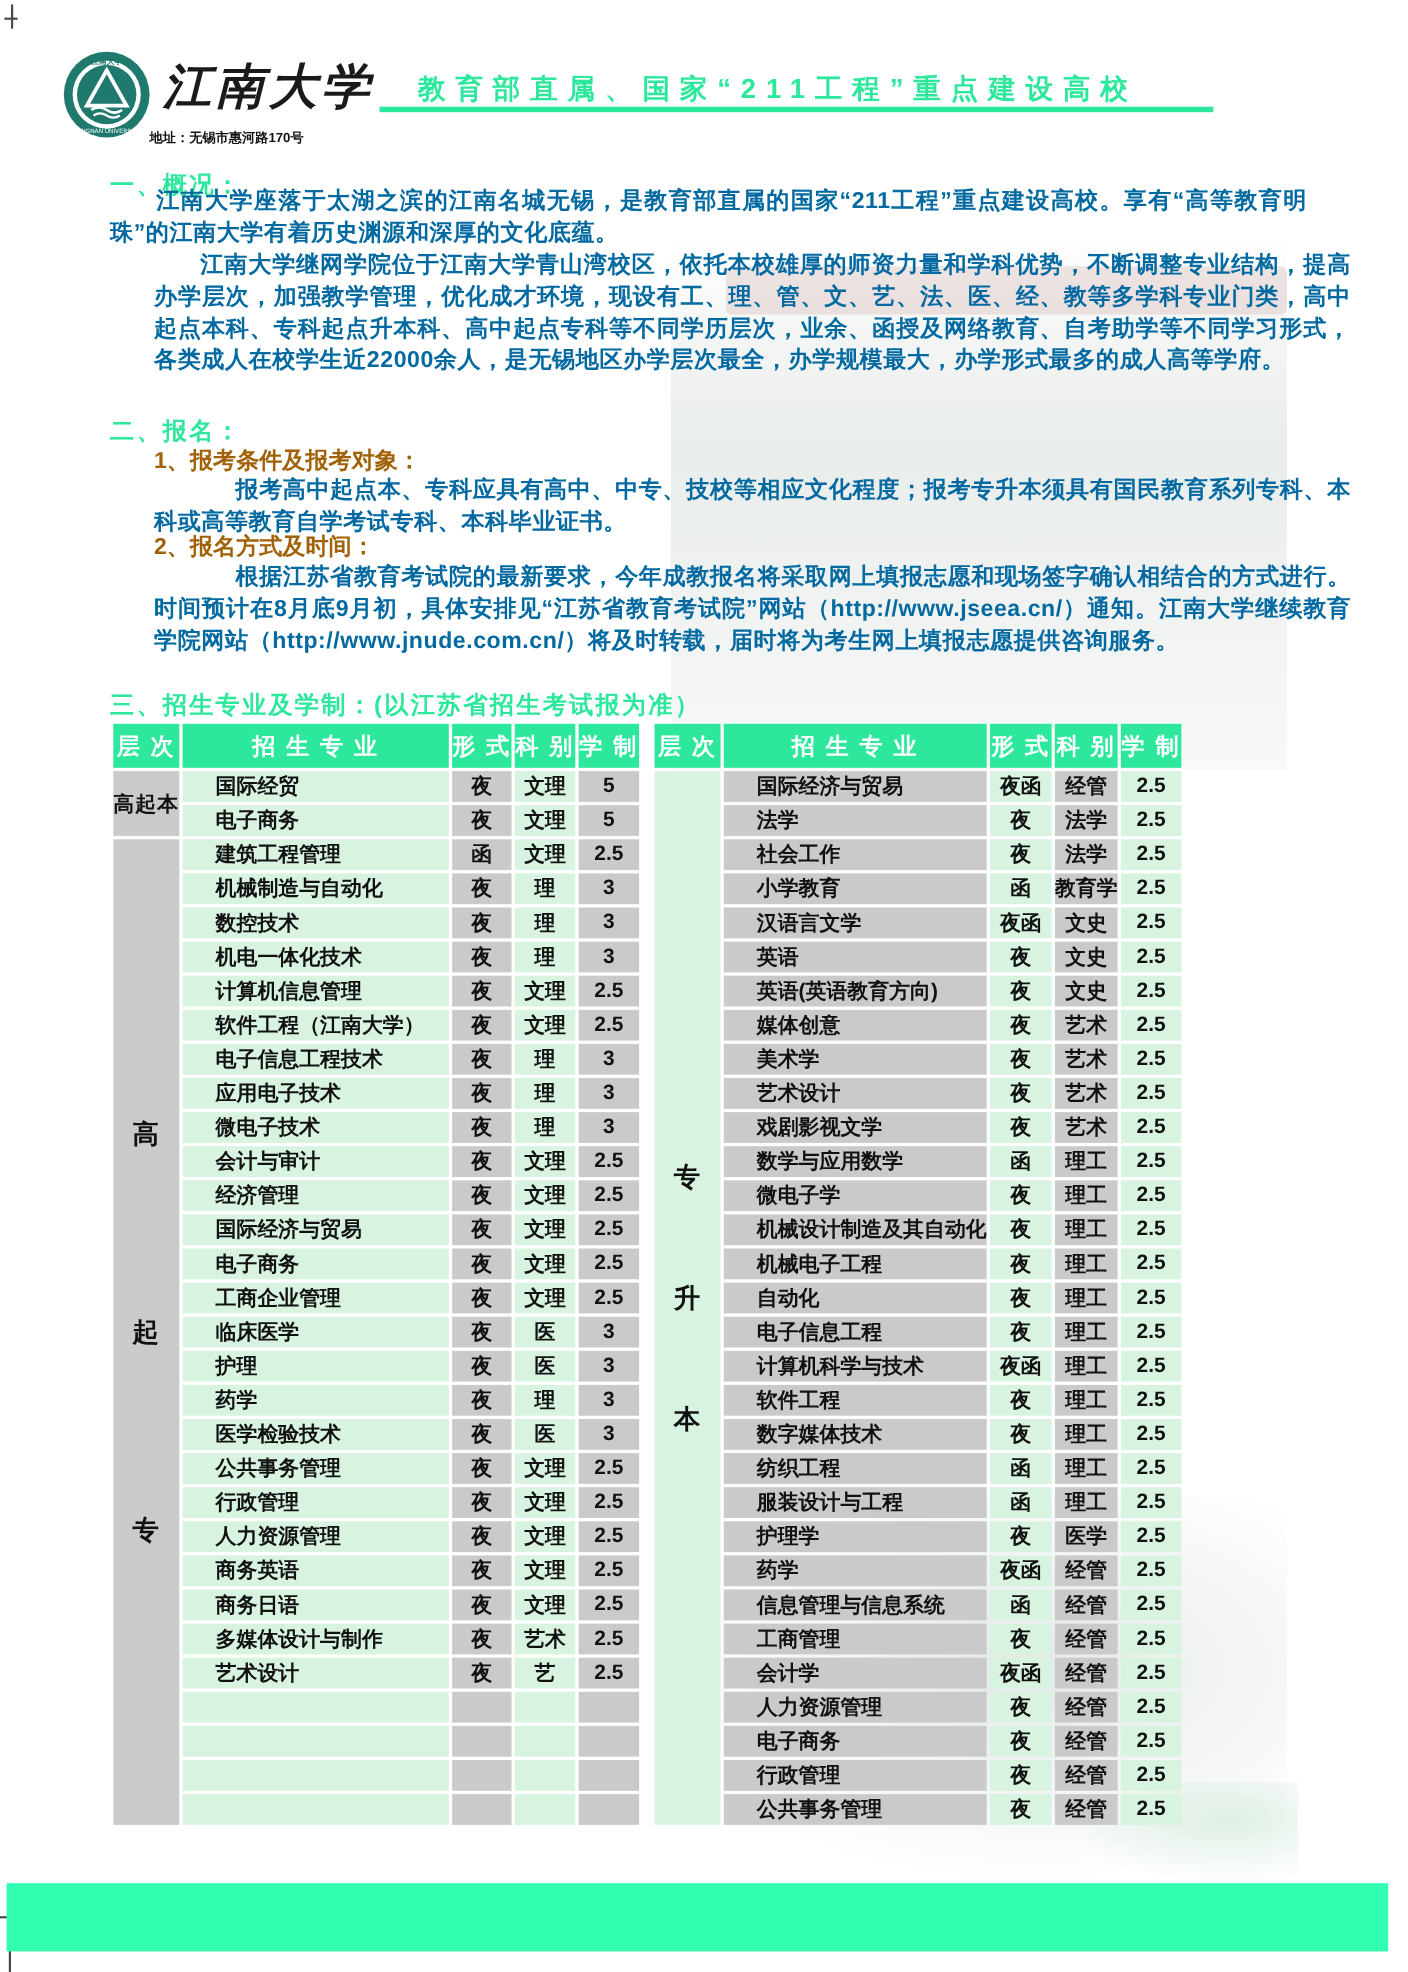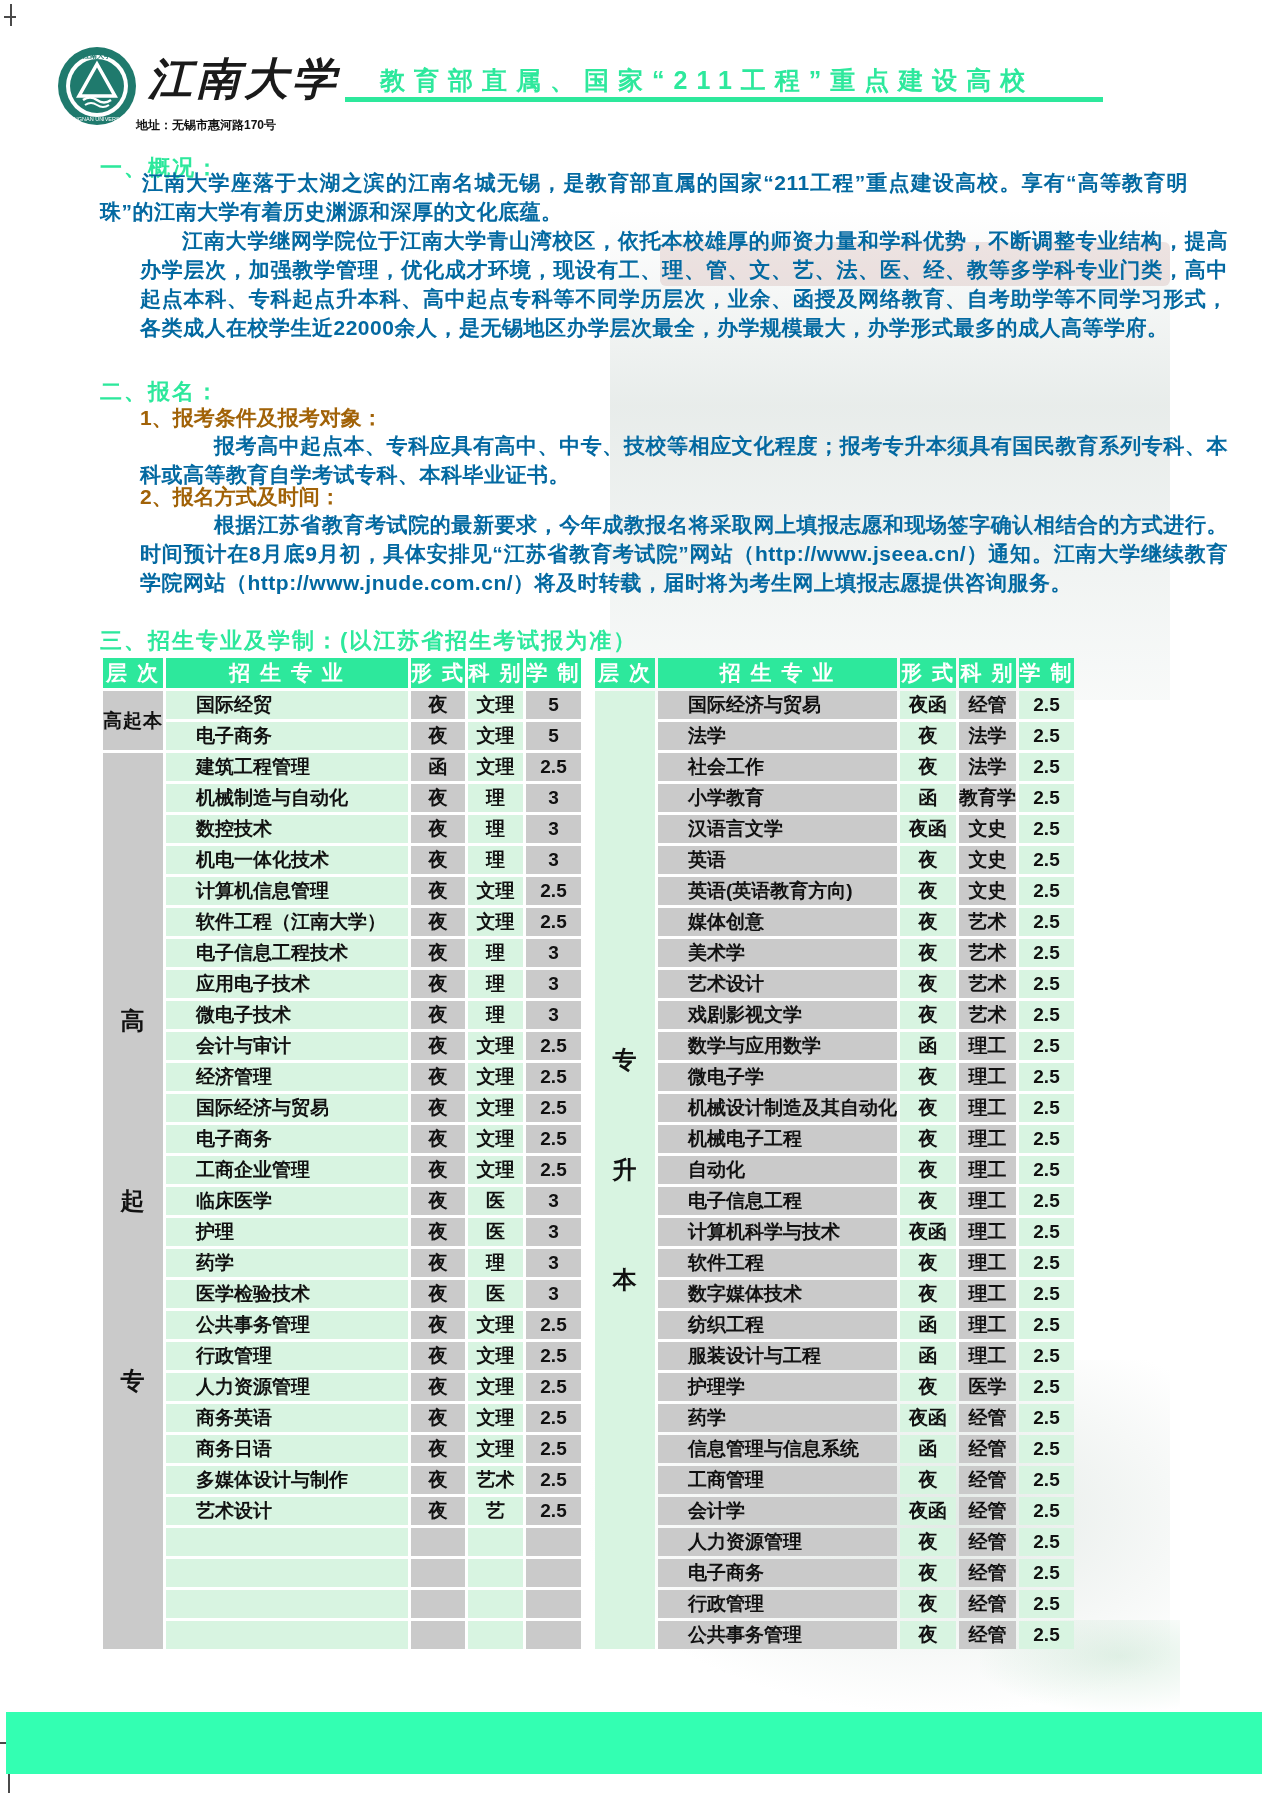--- a/index.html
+++ b/index.html
@@ -43,21 +43,21 @@
   .para{position:absolute;left:100px;width:1088px;font-size:21px;font-weight:700;color:#0369a1;
     line-height:29px;text-align:justify;letter-spacing:.5px;}
   .indent2{text-indent:2em;}
   .indent3{text-indent:74px;margin-left:40px;}
   .sub-title{position:absolute;left:140px;font-size:21px;font-weight:bold;color:#a16207;}
 
   
   .tables{position:absolute;left:100px;top:655px;display:flex;gap:8px;}
   table.majors{border-collapse:separate;border-spacing:3px;table-layout:fixed;}
   table.majors th{background:var(--accent);color:#fff;font-size:21px;font-weight:bold;
-    height:30px;text-align:center;letter-spacing:2px;white-space:nowrap;overflow:hidden;}
+    height:40px;text-align:center;letter-spacing:2px;white-space:nowrap;overflow:hidden;}
   table.majors td{height:28px;font-size:19px;font-weight:bold;color:#111;white-space:nowrap;overflow:hidden;}
   td.c-gray{background:var(--cell-gray);}
   td.c-green{background:var(--cell-green);}
   td.major-cell{padding-left:30px;text-align:left;}
   td.center-cell{text-align:center;}
   td.num{font-weight:400;font-size:19px;}
   td.level-cell{text-align:center;vertical-align:middle;font-size:22px;letter-spacing:1px;}
   .level-stack{display:flex;flex-direction:column;align-items:center;justify-content:center;height:100%;}
   .left-tbl .level-stack{gap:148px;}
   .right-tbl .level-stack{gap:78px;}

